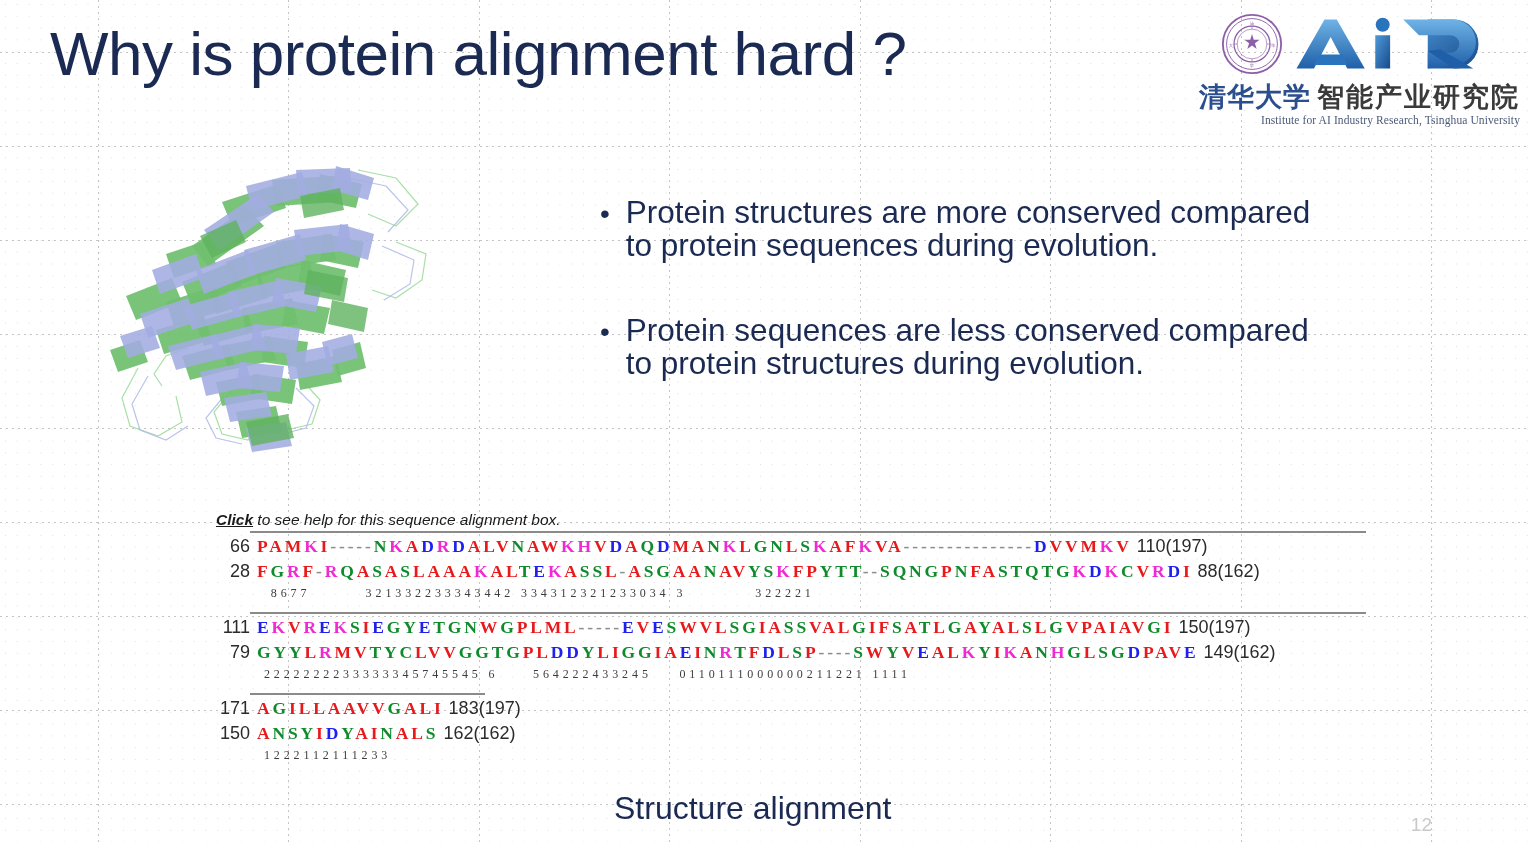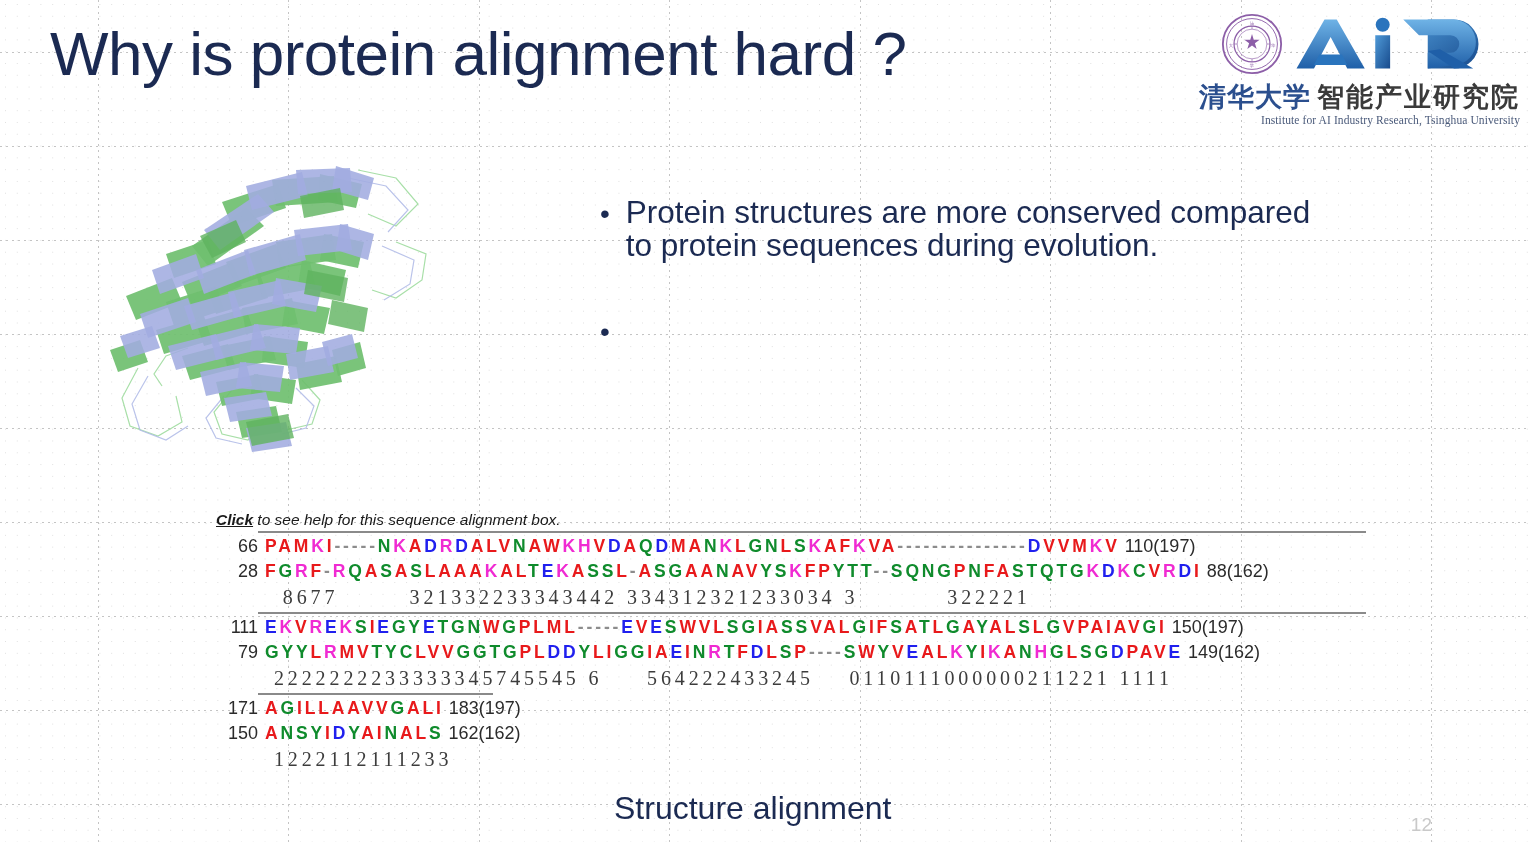--- a/index.html
+++ b/index.html
@@ -55,35 +55,35 @@
   .bullet{display:flex;gap:16px;margin-bottom:52px;}
   .bullet-dot{font-size:28px;line-height:36px;flex:none;color:#1b2a52;}
   .bullet-text{font-size:31.5px;line-height:33px;font-weight:400;color:#1b2a52;}
 
   
   #align-box{position:absolute;left:216px;top:511px;width:1150px;}
   #click-line{font-size:15.5px;font-style:italic;color:#1a1a1a;margin-bottom:1px;
               font-family:"Liberation Sans", sans-serif;}
   #click-line .click-word{font-weight:bold;text-decoration:underline;font-style:italic;}
   .rule{height:2px;background:#8a8a8a;margin:2px 0 3px 34px;}
-  .aln-block{margin-bottom:4px;margin-left:8px;}
+  .aln-block{margin-bottom:4px;}
   .aln-row{display:flex;align-items:baseline;white-space:pre;height:25px;}
   .aln-num{
     width:34px;text-align:right;font-size:18px;color:#2b2b2b;
     font-family:"Liberation Sans", sans-serif;padding-right:7px;flex:none;
   }
   .aln-seq{
-    font-family:Liberation Sans, sans-serif;
+    font-family:Liberation Serif, serif;
     font-size:17.5px;font-weight:bold;letter-spacing:2.85px;white-space:pre;
   }
   .aln-end{font-size:18px;color:#2b2b2b;font-family:"Liberation Sans", sans-serif;
            padding-left:5px;white-space:pre;}
   .aln-cons{
     font-family:"Liberation Serif", serif;
-    font-size:20px;color:#3c3c3c;letter-spacing:3.9px;white-space:pre;
+    font-size:12px;color:#3c3c3c;letter-spacing:3.9px;white-space:pre;
     margin-left:41px;height:22px;
   }
   
   .c-red{color:#e8191b;}
   .c-grn{color:#0f8b2c;}
   .c-blu{color:#2020ee;}
   .c-mag{color:#f02ad2;}
   .c-gap{color:#8c8c8c;}
 
   
@@ -246,20 +246,24 @@
   <div id="bullets">
     <div class="bullet">
       <span class="bullet-dot">•</span>
       <span class="bullet-text">
         <span>Protein structures are more conserved compared</span><br>
         <span>to protein sequences during evolution.</span>
       </span>
     </div>
     <div class="bullet">
       <span class="bullet-dot">•</span>
+      <span class="bullet-text">
+        <span>Protein sequences are less conserved compared</span><br>
+        <span>to protein structures during evolution.</span>
+      </span>
     </div>
   </div>
 
   <div id="align-box">
 
     <div id="click-line">
       <span class="click-word">Click</span><span> to see help for this sequence alignment box.</span>
     </div>
 
     <div class="aln-block">

